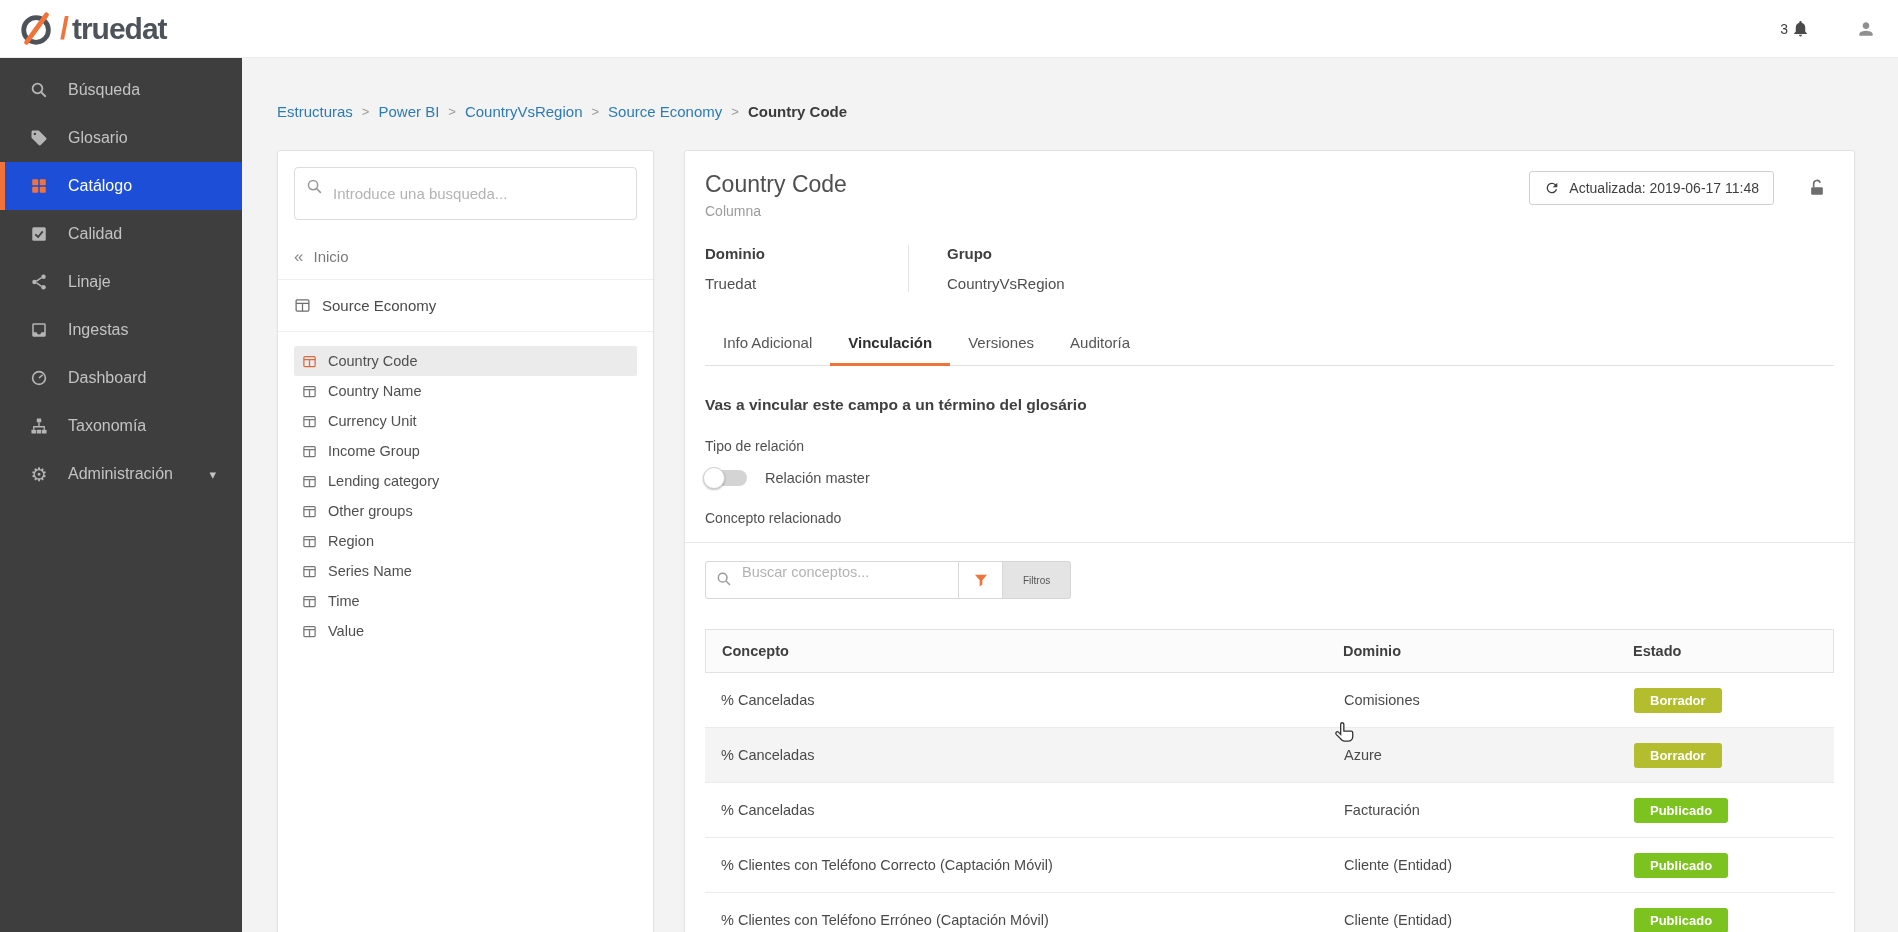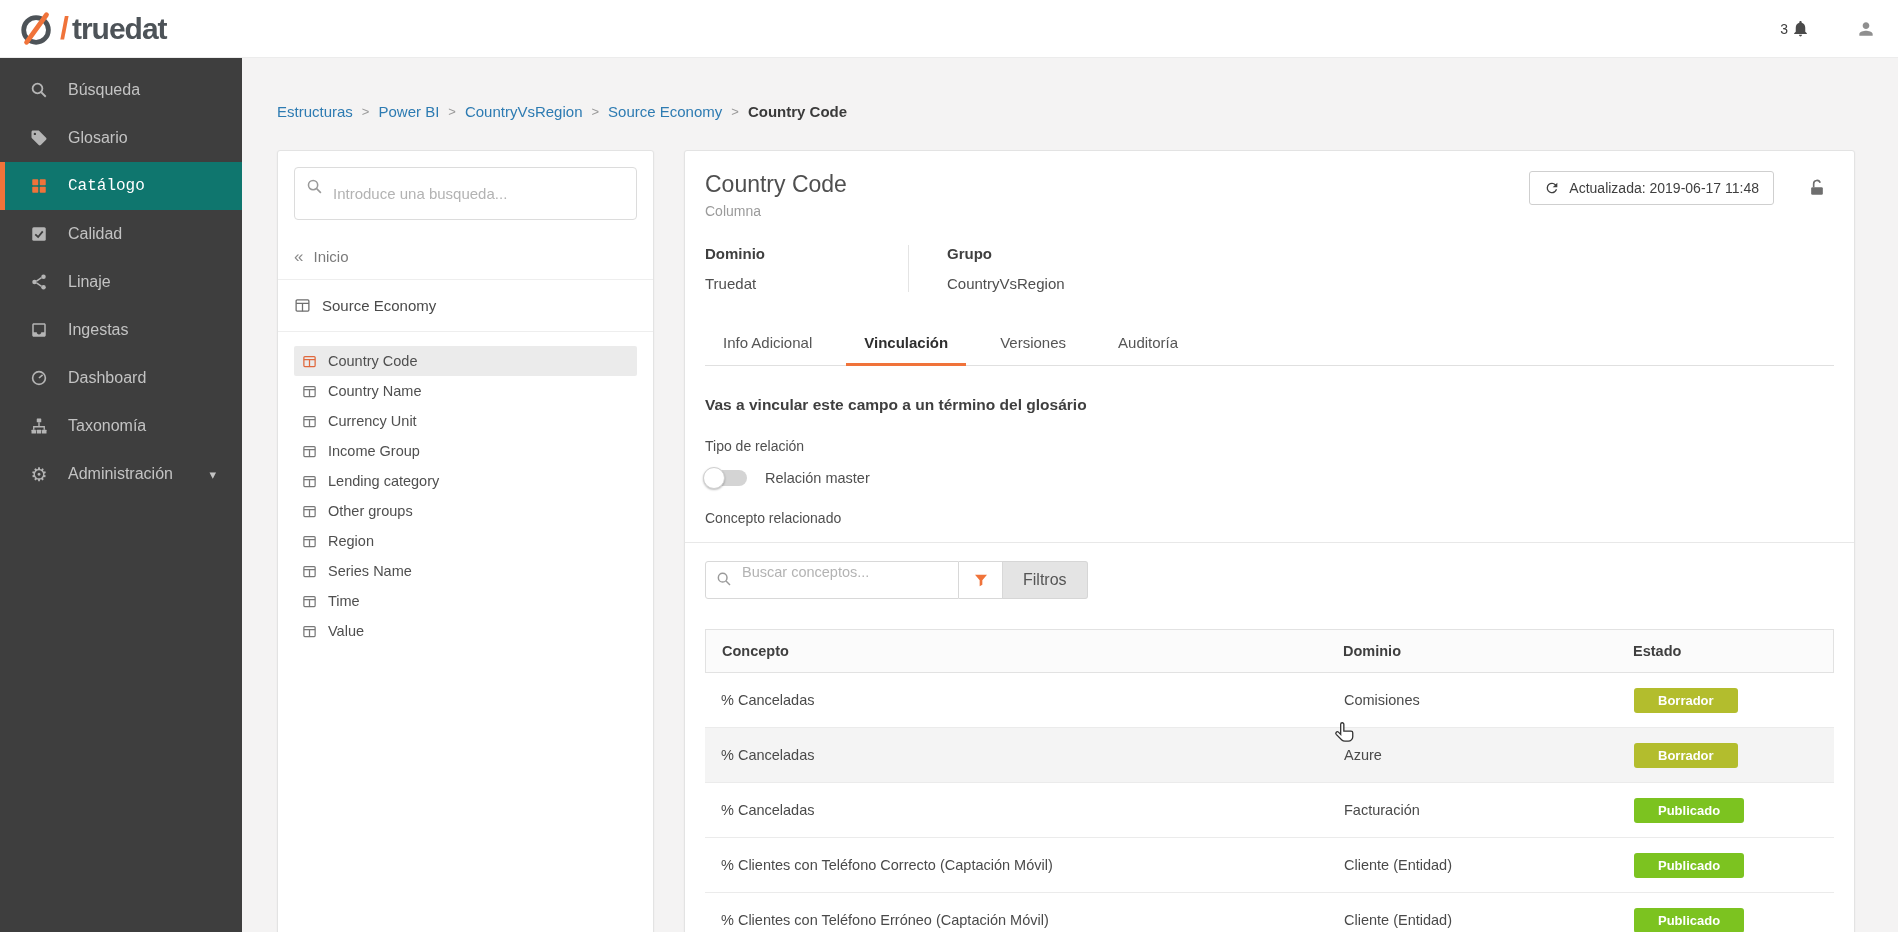--- a/index.html
+++ b/index.html
@@ -18,21 +18,21 @@
   .bell-count { font-size:14px; color:#3f3f3f; }
   .icon-svg { display:block; }
 
   
   .body-row { display:flex; height:874px; }
   .sidebar { width:242px; background:#3e3e3e; padding-top:8px; flex:none; }
   .side-item { height:48px; display:flex; align-items:center; gap:19px;
                padding-left:24px; color:#c3c3c3; font-size:16px; cursor:pointer;
                border-left:5px solid transparent; }
   .side-item .s-icon { width:20px; color:#b5b5b5; display:flex; justify-content:center; }
-  .side-item.active { background:#0f766e; border-left-color:#f0733a; color:#ffffff;font-family:Liberation Mono, monospace; }
+  .side-item.active { background:#1d4ed8; border-left-color:#f0733a; color:#ffffff; }
   .side-item.active .s-icon { color:#f0733a; }
   .side-chevron { margin-left:auto; margin-right:26px; font-size:13px; color:#c3c3c3; }
   .gear-glyph { font-size:19px; line-height:1; }
 
   .main { flex:1; padding:45px 43px 0 35px; overflow:hidden; }
 
   
   .breadcrumb { font-size:15px; display:flex; align-items:center; }
   .crumb-link { color:#2d7bb2; cursor:pointer; text-decoration:none; }
   .crumb-sep { color:#999; margin:0 9px; font-size:13px; }
@@ -76,21 +76,21 @@
   .lock-btn { width:34px; height:34px; display:flex; align-items:center; justify-content:center;
               background:#fff; border:none; cursor:pointer; color:#6e6e6e; }
 
   .fields-row { display:flex; margin-top:26px; }
   .field { padding-right:20px; }
   .field + .field { border-left:1px solid #e4e4e4; padding-left:38px; }
   .field:first-child { width:203px; }
   .field-label { font-size:15px; font-weight:700; color:#3f3f3f; }
   .field-value { font-size:15px; color:#4f4f4f; margin-top:13px; }
 
-  .tabs { display:flex; margin-top:30px; border-bottom:1px solid #e0e0e0;gap:16px; }
+  .tabs { display:flex; margin-top:30px; border-bottom:1px solid #e0e0e0; }
   .tab { padding:12px 18px; font-size:15px; color:#555; cursor:pointer; border-bottom:3px solid transparent;
          margin-bottom:-1px; }
   .tab.active { color:#2f2f2f; font-weight:700; border-bottom-color:#f0733a; }
 
   .link-heading { margin-top:30px; font-size:15.5px; font-weight:700; color:#3f3f3f; }
   .mini-label { margin-top:24px; font-size:14px; color:#4f4f4f; }
   .toggle-row { margin-top:16px; display:flex; align-items:center; }
   .toggle { width:42px; height:16px; background:#d4d4d4; border-radius:8px; position:relative; cursor:pointer; }
   .toggle-knob { width:22px; height:22px; background:#fff; border:1px solid #cfcfcf; border-radius:50%;
                  position:absolute; left:-2px; top:-3px; box-shadow:0 1px 2px rgba(0,0,0,.25); }
@@ -101,33 +101,33 @@
   .concept-search { margin-top:18px; display:flex; align-items:stretch; }
   .cs-input-wrap { position:relative; }
   .cs-input-wrap input { width:254px; height:38px; border:1px solid #d8d8d8; border-radius:3px 0 0 3px;
         padding:0 10px 16px 36px; font-size:14.5px; color:#444; outline:none;
         font-family:"Liberation Sans", sans-serif; }
   .cs-input-wrap input::placeholder { color:#b3b3b3; }
   .cs-input-wrap .mag { position:absolute; left:11px; top:10px; color:#9a9a9a; }
   .funnel-btn { width:44px; height:38px; background:#fff; border:1px solid #d8d8d8; border-left:none;
                 display:flex; align-items:center; justify-content:center; cursor:pointer; color:#f0733a; }
   .filtros-btn { height:38px; padding:0 20px; background:#e4e4e4; border:1px solid #d6d6d6; border-left:none;
-                 border-radius:0 3px 3px 0; font-size:16px; color:#555; cursor:pointer;
+                 border-radius:0 3px 3px 0; font-size:10px; color:#555; cursor:pointer;
                  font-family:"Liberation Sans", sans-serif; }
 
   .concept-table { margin-top:30px; }
   .t-row { display:flex; align-items:center;gap:48px; }
   .t-head { height:44px; background:#fbfbfb; border:1px solid #e2e2e2; font-weight:700;
             font-size:14.5px; color:#3f3f3f; }
   .t-body-row { height:55px; border-bottom:1px solid #ebebeb; font-size:14.5px; color:#4a4a4a; cursor:pointer; }
   .t-body-row.hovered { background:#f4f4f4; }
   .c-concepto { flex:1; padding-left:16px; }
   .c-dominio { width:242px; flex:none; }
   .c-estado { width:200px; flex:none; }
-  .badge { display:inline-block; padding:5px 24px; border-radius:3px; color:#fff;
+  .badge { display:inline-block; padding:5px 16px; border-radius:3px; color:#fff;
            font-size:13px; font-weight:700; }
 
   .cursor-pointer { position:absolute; left:1330px; top:722px; z-index:50; pointer-events:none; }
 </style>
 </head>
 <body>
 
 <header class="topbar">
   <div class="logo">
     <svg class="logo-mark" viewBox="0 0 40 40">

